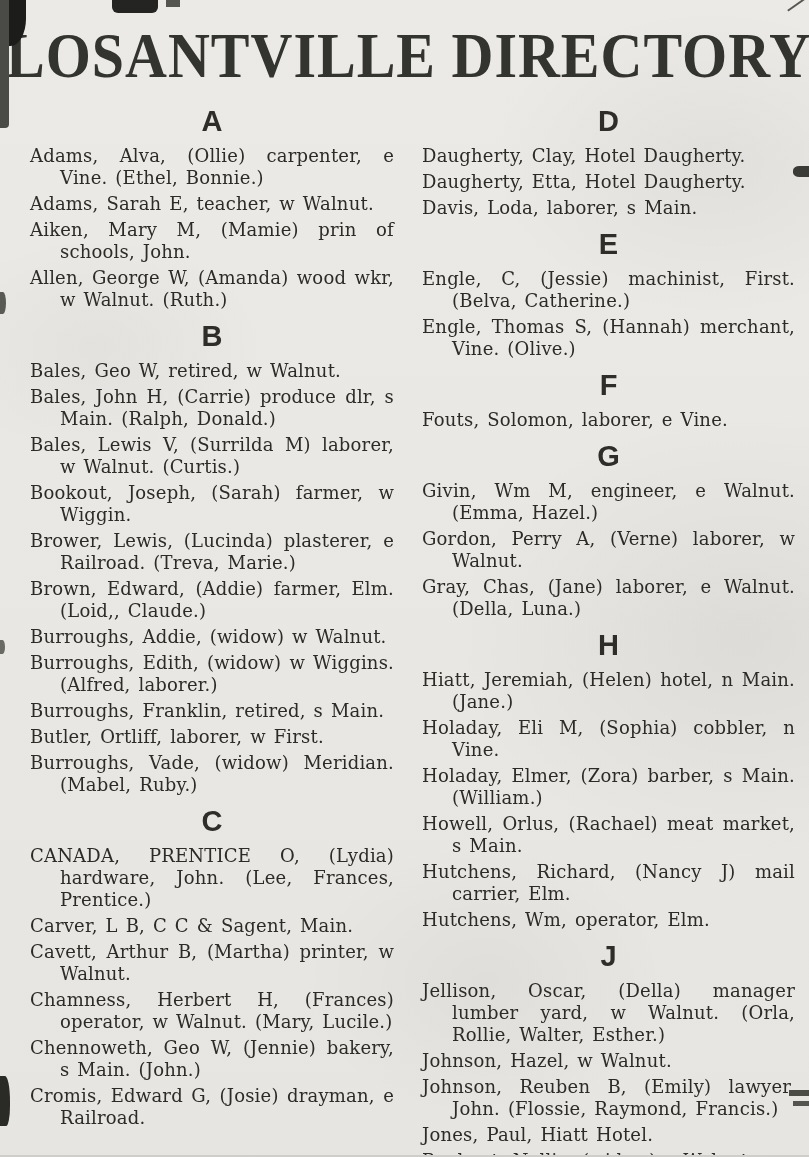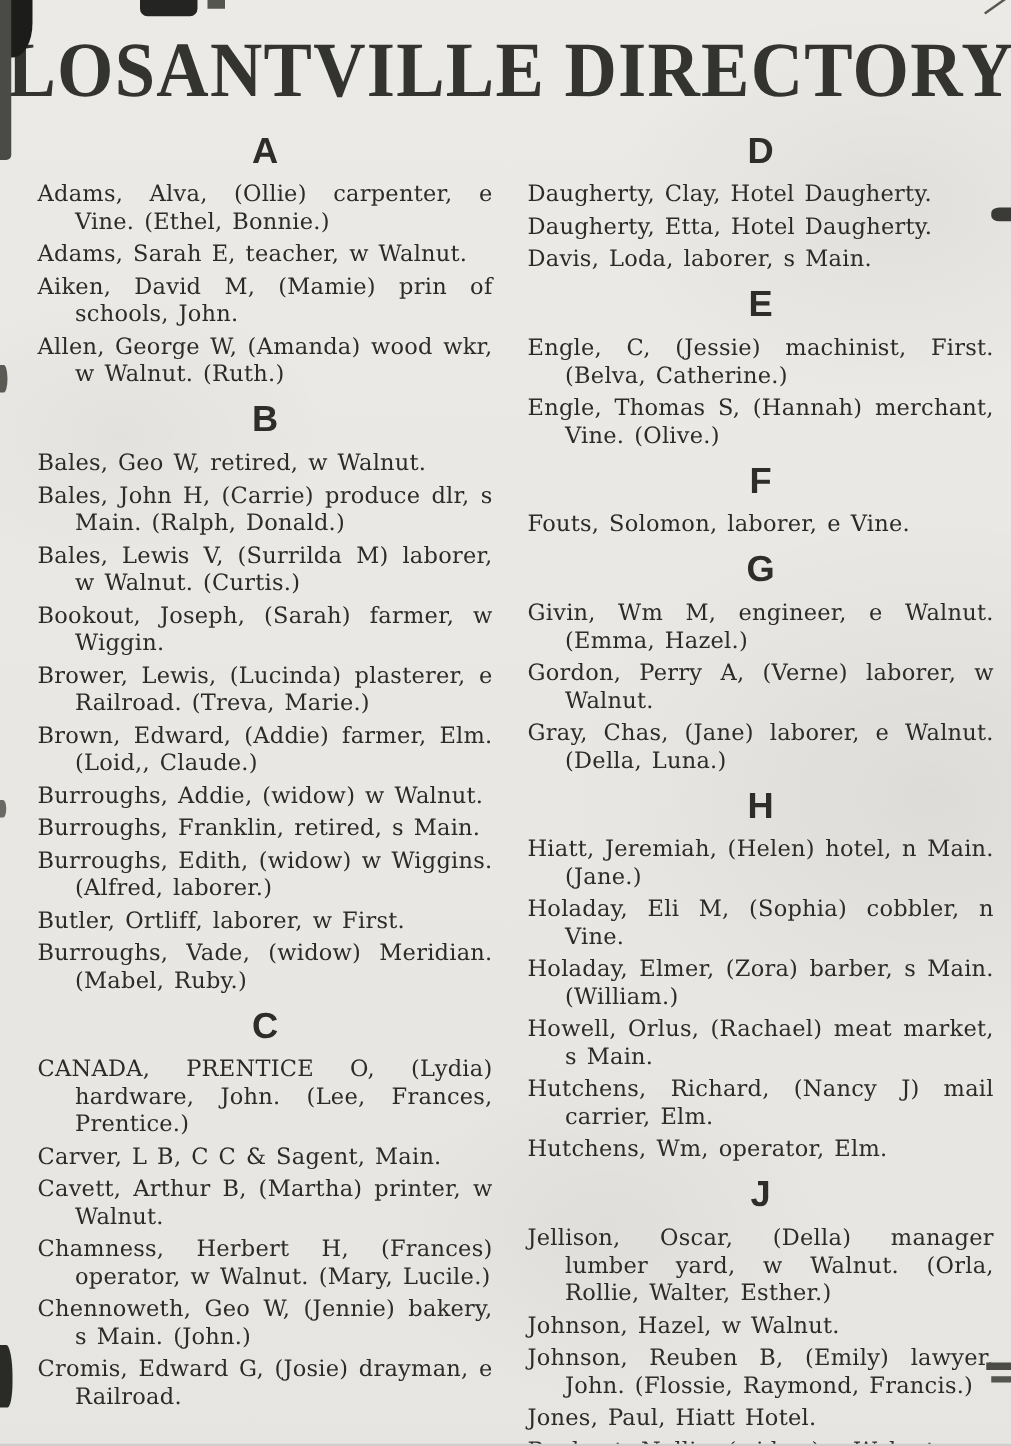--- a/index.html
+++ b/index.html
@@ -86,32 +86,32 @@
 
 <div class="page">
 
   <h1 class="title">LOSANTVILLE DIRECTORY</h1>
 
   <div class="columns">
     <div class="col col-left">
         <div class="letter-heading">A</div>
         <p class="entry">Adams, Alva, (Ollie) carpenter, e Vine. (Ethel, Bonnie.)</p>
         <p class="entry">Adams, Sarah E, teacher, w Walnut.</p>
-        <p class="entry">Aiken, David M, (Mamie) prin of schools, John.</p>
+        <p class="entry">Aiken, Mary M, (Mamie) prin of schools, John.</p>
         <p class="entry">Allen, George W, (Amanda) wood wkr, w Walnut. (Ruth.)</p>
         <div class="letter-heading">B</div>
         <p class="entry">Bales, Geo W, retired, w Walnut.</p>
         <p class="entry">Bales, John H, (Carrie) produce dlr, s Main. (Ralph, Donald.)</p>
         <p class="entry">Bales, Lewis V, (Surrilda M) laborer, w Walnut. (Curtis.)</p>
         <p class="entry">Bookout, Joseph, (Sarah) farmer, w Wiggin.</p>
         <p class="entry">Brower, Lewis, (Lucinda) plasterer, e Railroad. (Treva, Marie.)</p>
         <p class="entry">Brown, Edward, (Addie) farmer, Elm. (Loid,, Claude.)</p>
         <p class="entry">Burroughs, Addie, (widow) w Walnut.</p>
+        <p class="entry">Burroughs, Edith, (widow) w Wiggins. (Alfred, laborer.)</p>
         <p class="entry">Burroughs, Franklin, retired, s Main.</p>
-        <p class="entry">Burroughs, Edith, (widow) w Wiggins. (Alfred, laborer.)</p>
         <p class="entry">Butler, Ortliff, laborer, w First.</p>
         <p class="entry">Burroughs, Vade, (widow) Meridian. (Mabel, Ruby.)</p>
         <div class="letter-heading">C</div>
         <p class="entry">CANADA, PRENTICE O, (Lydia) hardware, John. (Lee, Frances, Prentice.)</p>
         <p class="entry">Carver, L B, C C &amp; Sagent, Main.</p>
         <p class="entry">Cavett, Arthur B, (Martha) printer, w Walnut.</p>
         <p class="entry">Chamness, Herbert H, (Frances) operator, w Walnut. (Mary, Lucile.)</p>
         <p class="entry">Chennoweth, Geo W, (Jennie) bakery, s Main. (John.)</p>
         <p class="entry">Cromis, Edward G, (Josie) drayman, e Railroad.</p>
       </div>

